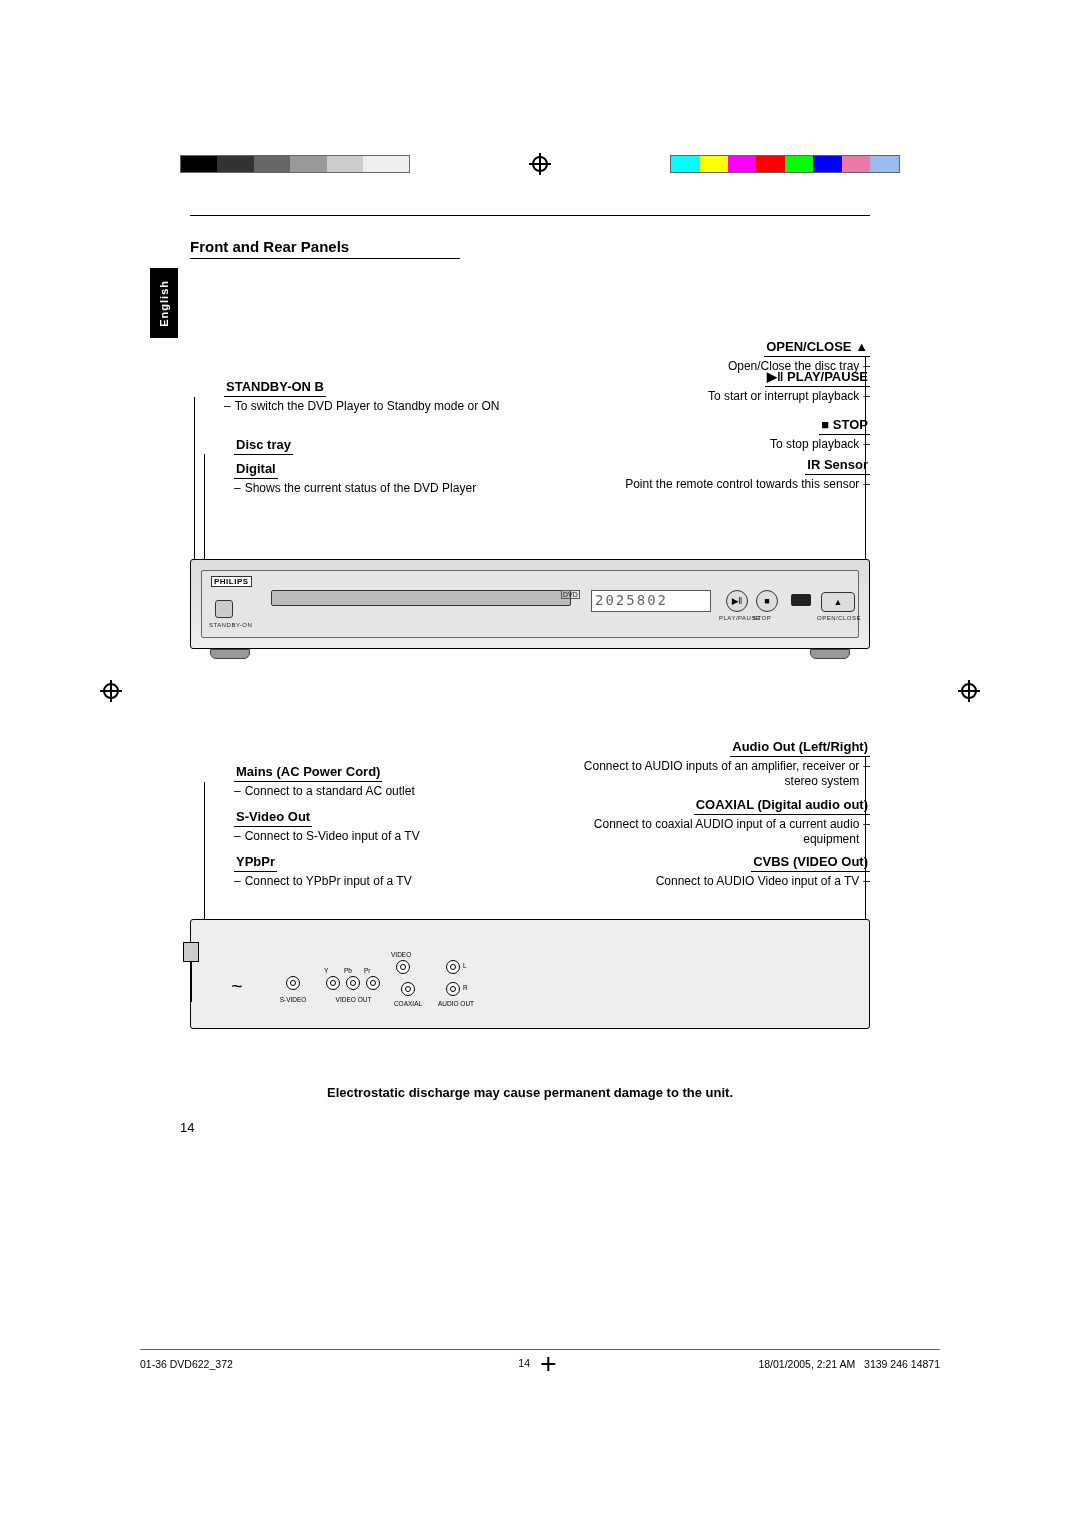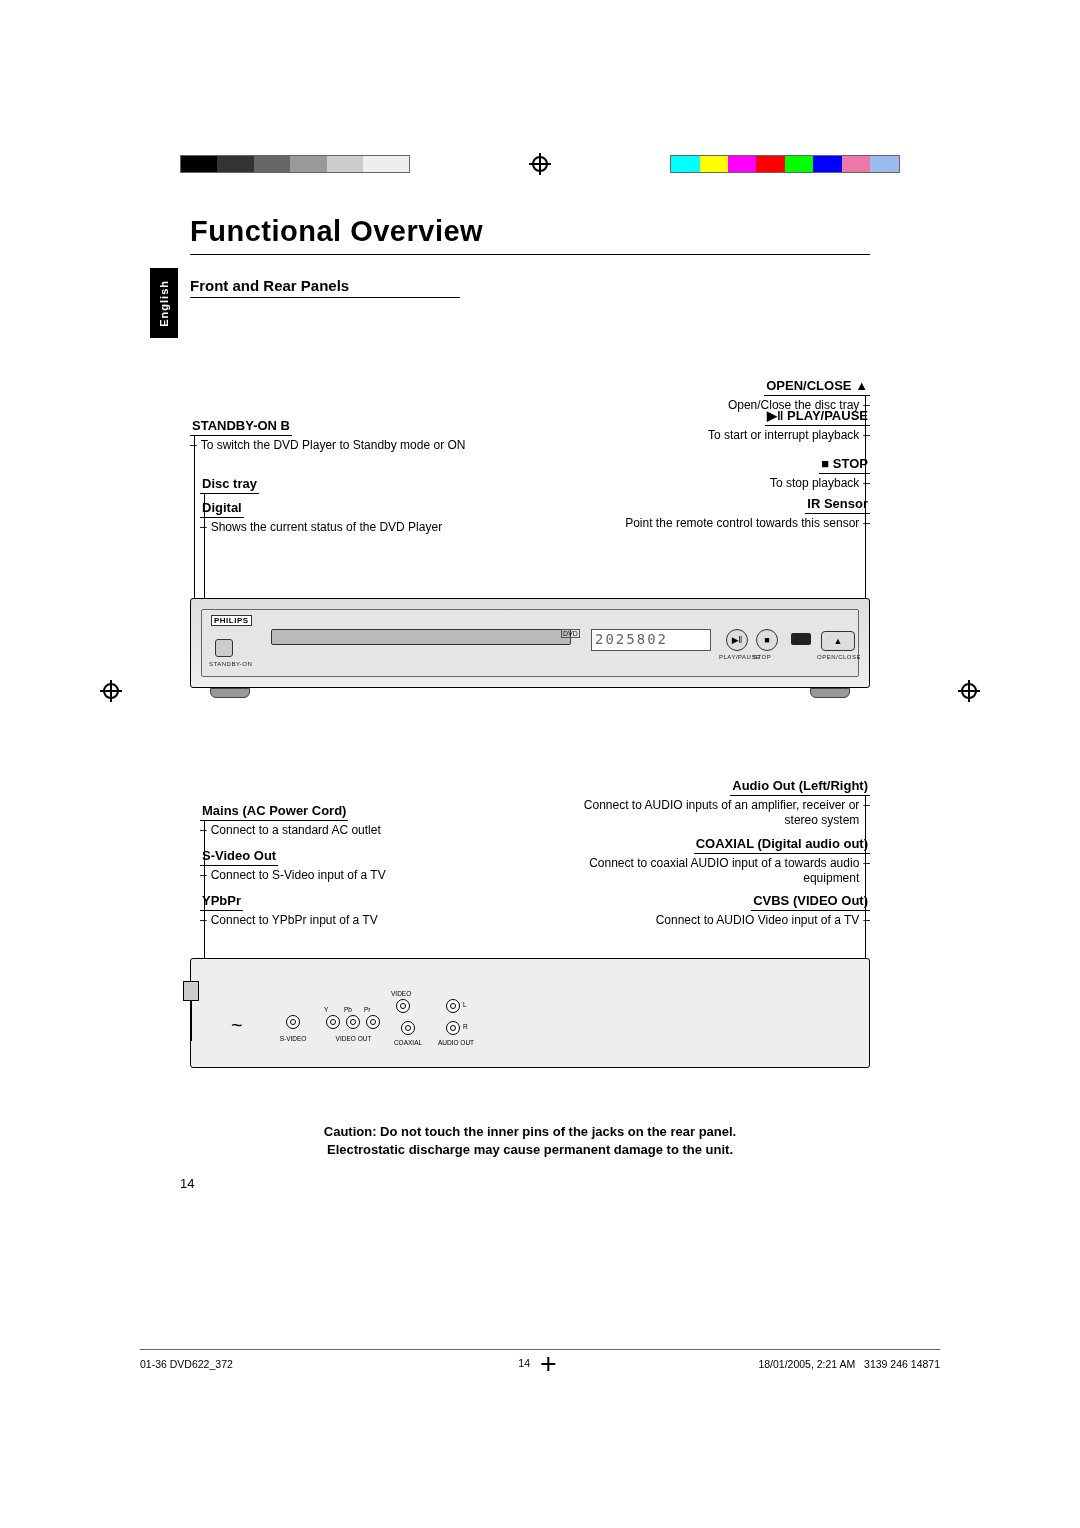--- a/index.html
+++ b/index.html
@@ -34,21 +34,21 @@
   .sidebar-lang span { writing-mode: vertical-rl; transform: rotate(180deg); letter-spacing:1px; }
 
   .section-head { font-weight:bold; font-size:15px; margin-bottom:3px; }
   .section-head-rule { width: 270px; border:none; border-top:1.5px solid #000; margin-bottom: 30px; }
 
   
   .callouts-front { position:relative; height: 210px; }
   .co { position:absolute; font-size:12px; line-height:1.25; }
   .co .lbl { font-weight:bold; font-size:13px; border-bottom:1px solid #000; display:inline-block; padding:0 2px 1px 2px; margin-bottom:2px; }
   .co .lbl.right { text-align:right; }
-  .co.left { text-align:left; }
+  .co.left { text-align:left;margin-left:34px; }
   .co.right { text-align:right; }
   .co.left .row, .co.right .row { display:flex; }
   .co.left .dash { margin-right:4px; }
   .co.right .row { justify-content:flex-end; }
   .co.right .dash { margin-left:4px; order:2; }
   .co.right .txt { order:1; }
   .tick { position:absolute; width:1px; background:#000; }
 
   
   .front-panel-wrap { position:relative; margin-top: 0px; border-radius: 31px; }
@@ -114,21 +114,20 @@
     </div>
   <div class="reg-side right reg-mark">
       <span class="c"></span>
     </div>
 
   <div class="sidebar-lang">
     <span>English</span>
   </div>
 
   <div class="content">
-    <h1 class="title">Functional Overview</h1>
     <hr class="title-rule">
 
     <div class="section-head">Front and Rear Panels</div>
     <hr class="section-head-rule">
 
     <div style="height:60px"></div>
 
     <div class="callouts-front">
 
       <div class="co left" style="left:0; top:30px; width:300px;">
@@ -245,21 +244,21 @@
         <div class="row">
             <span class="txt">Connect to AUDIO inputs of an amplifier, receiver or stereo system</span>
             <span class="dash"> –</span>
           </div>
       </div>
       <div class="tick" style="right:4px; top:8px; height:190px;"></div>
 
       <div class="co right" style="right:0; top:48px; width:310px;">
         <span class="lbl right">COAXIAL (Digital audio out)</span>
         <div class="row">
-            <span class="txt">Connect to coaxial AUDIO input of a towards audio equipment</span>
+            <span class="txt">Connect to coaxial AUDIO input of a current audio equipment</span>
             <span class="dash"> –</span>
           </div>
       </div>
 
       <div class="co right" style="right:0; top:105px; width:310px;">
         <span class="lbl right">CVBS (VIDEO Out)</span>
         <div class="row">
             <span class="txt">Connect to AUDIO Video input of a TV</span>
             <span class="dash"> –</span>
           </div>
@@ -307,21 +306,20 @@
         </div>
       <div class="rp-jack" style="left:255px; top:62px;">
           <div class="inner"></div>
         </div>
       <div class="rp-label" style="left:272px; top:42px;">L</div>
       <div class="rp-label" style="left:272px; top:64px;">R</div>
       <div class="rp-label" style="left:245px; top:80px; width:40px;">AUDIO OUT</div>
     </div>
 
     <div class="caution">
-      <div>Caution: Do not touch the inner pins of the jacks on the rear panel.</div>
       <div>Electrostatic discharge may cause permanent damage to the unit.</div>
     </div>
 
     <div class="pagenum">14</div>
   </div>
 
   <div class="footer">
     <span>01-36 DVD622_372</span>
     <span class="fmid">
       <span>14</span>

